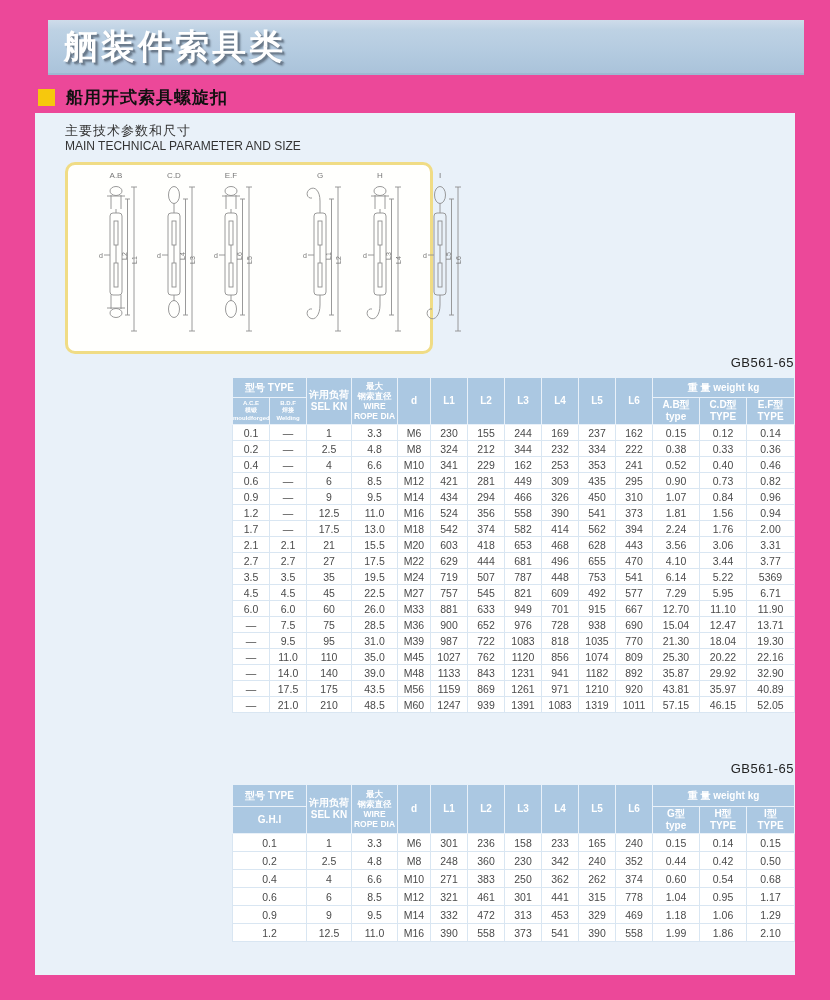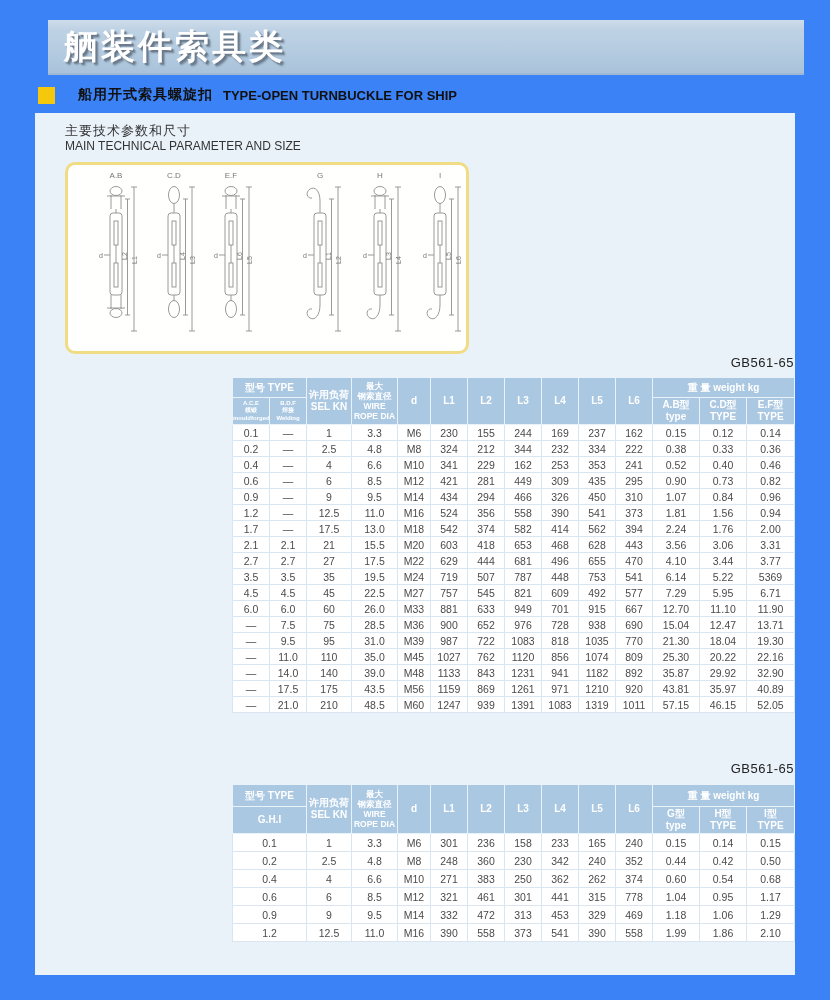--- a/index.html
+++ b/index.html
@@ -1,48 +1,48 @@
 <!DOCTYPE html>
 <html><head>
 <meta charset="utf-8">
 <style>
   * { margin:0; padding:0; box-sizing:border-box; }
   html,body { background:#ffffff; }
   body { font-family:"Liberation Sans", sans-serif; }
   #page {
-    position:relative; width:830px; height:1000px; background:#3b82f6; overflow:hidden;
+    position:relative; width:830px; height:1000px; background:#ec4899; overflow:hidden;
   }
   
   .banner {
     position:absolute; left:48px; top:20px; width:756px; height:55px;
     background:linear-gradient(#cfdcea 0%, #bed2e4 18%, #b4cbe0 60%, #aac3da 100%);
     border-bottom:2px solid #9db8d2;
     display:flex; align-items:center; padding-left:16px;
   }
   .banner-zh {
     font-family:"DejaVu Sans", sans-serif;
     font-size:34px; font-weight:bold; color:#ffffff; letter-spacing:3px;
     text-shadow:2px 2px 1px #6b7b8c, 3px 3px 2px #8496a8;
   }
   .banner-en {
     font-size:23px; font-weight:bold; color:#ffffff; margin-left:14px; letter-spacing:0.5px;
     text-shadow:2px 2px 1px #6b7b8c;
   }
   
   .section-row { position:absolute; left:38px; top:86px; display:flex; align-items:center; }
   .bullet { width:17px; height:17px; background:#f6c80d; margin-right:11px; }
-  .section-zh { font-family:"DejaVu Sans", sans-serif; font-size:14px; font-weight:bold; color:#111; letter-spacing:1px;margin-left:12px; }
+  .section-zh { font-family:"DejaVu Sans", sans-serif; font-size:17px; font-weight:bold; color:#111; letter-spacing:1px; }
   .section-en { font-size:13px; font-weight:bold; color:#111; margin-left:10px; }
   
   .panel { position:absolute; left:35px; top:113px; width:760px; height:862px; background:#e9f1f9; }
   .tech-zh { position:absolute; left:65px; top:122px; font-size:13px; color:#333; letter-spacing:1px; }
   .tech-en { position:absolute; left:65px; top:139px; font-size:12px; color:#333; }
   
   .drawbox {
-    position:absolute; left:65px; top:162px; width:404px; height:192px;
+    position:absolute; left:65px; top:162px; width:368px; height:192px;
     background:#fffffd; border:3px solid #f0dc85; border-radius:10px;
   }
   .drawbox svg { display:block; }
   
   .gb-label { position:absolute; width:562px; left:232px; text-align:right; font-size:13px; color:#222; letter-spacing:0.5px; }
   .gb1 { top:355px; }
   .gb2 { top:761px; }
   
   .datatable { border-collapse:collapse; table-layout:fixed; width:562px; }
   .datatable th {
@@ -64,21 +64,20 @@
 
 <div id="page">
 
   <div class="banner">
     <span class="banner-zh">舾装件索具类</span>
   </div>
 
   <div class="section-row">
     <span class="bullet"></span>
     <span class="section-zh">船用开式索具螺旋扣</span>
-    <span class="section-en">TYPE-OPEN TURNBUCKLE FOR SHIP</span>
   </div>
 
   <div class="panel"></div>
 
   <div class="tech-zh">主要技术参数和尺寸</div>
   <div class="tech-en">MAIN TECHNICAL PARAMETER AND SIZE</div>
 
   <div class="drawbox">
     <svg id="diagram-svg" width="418" height="186" viewBox="0 0 418 186">
         <text x="48" y="13" text-anchor="middle" font-size="8" fill="#777" font-family="Liberation Sans, sans-serif">A.B</text>

